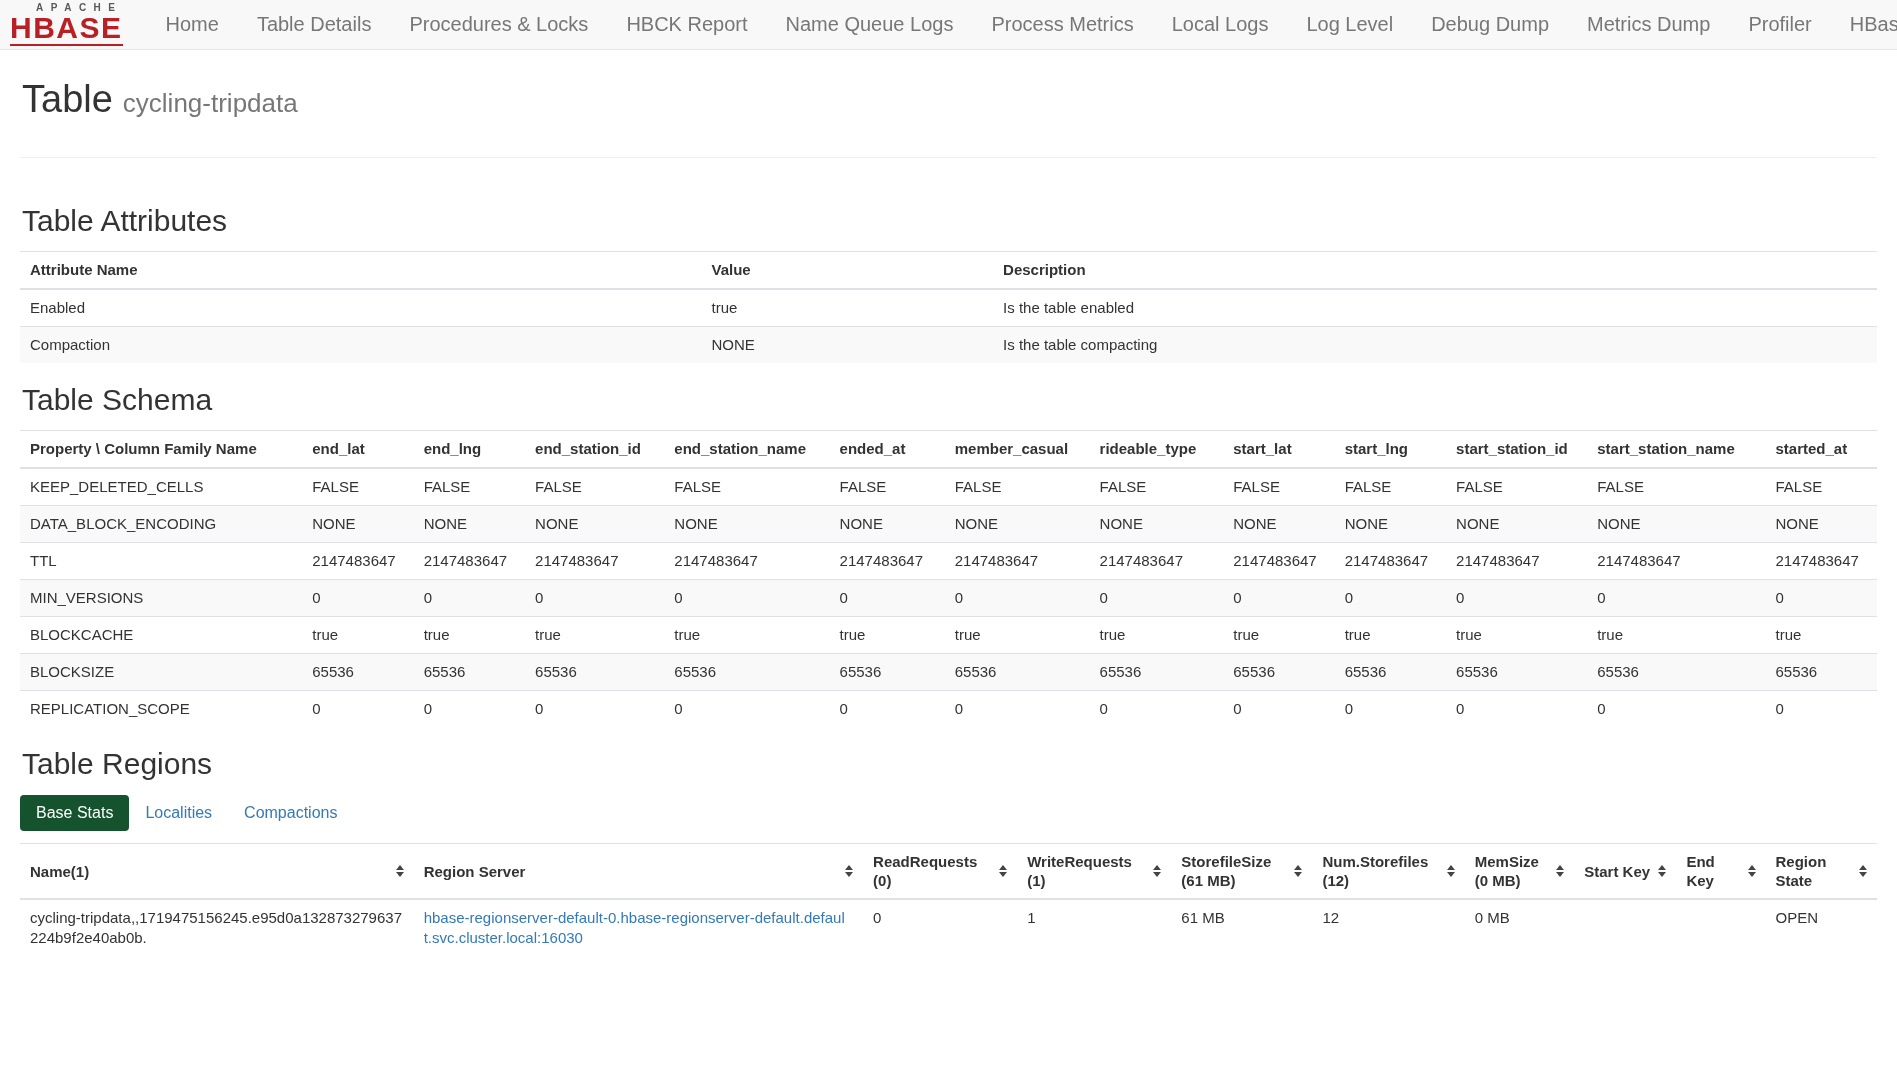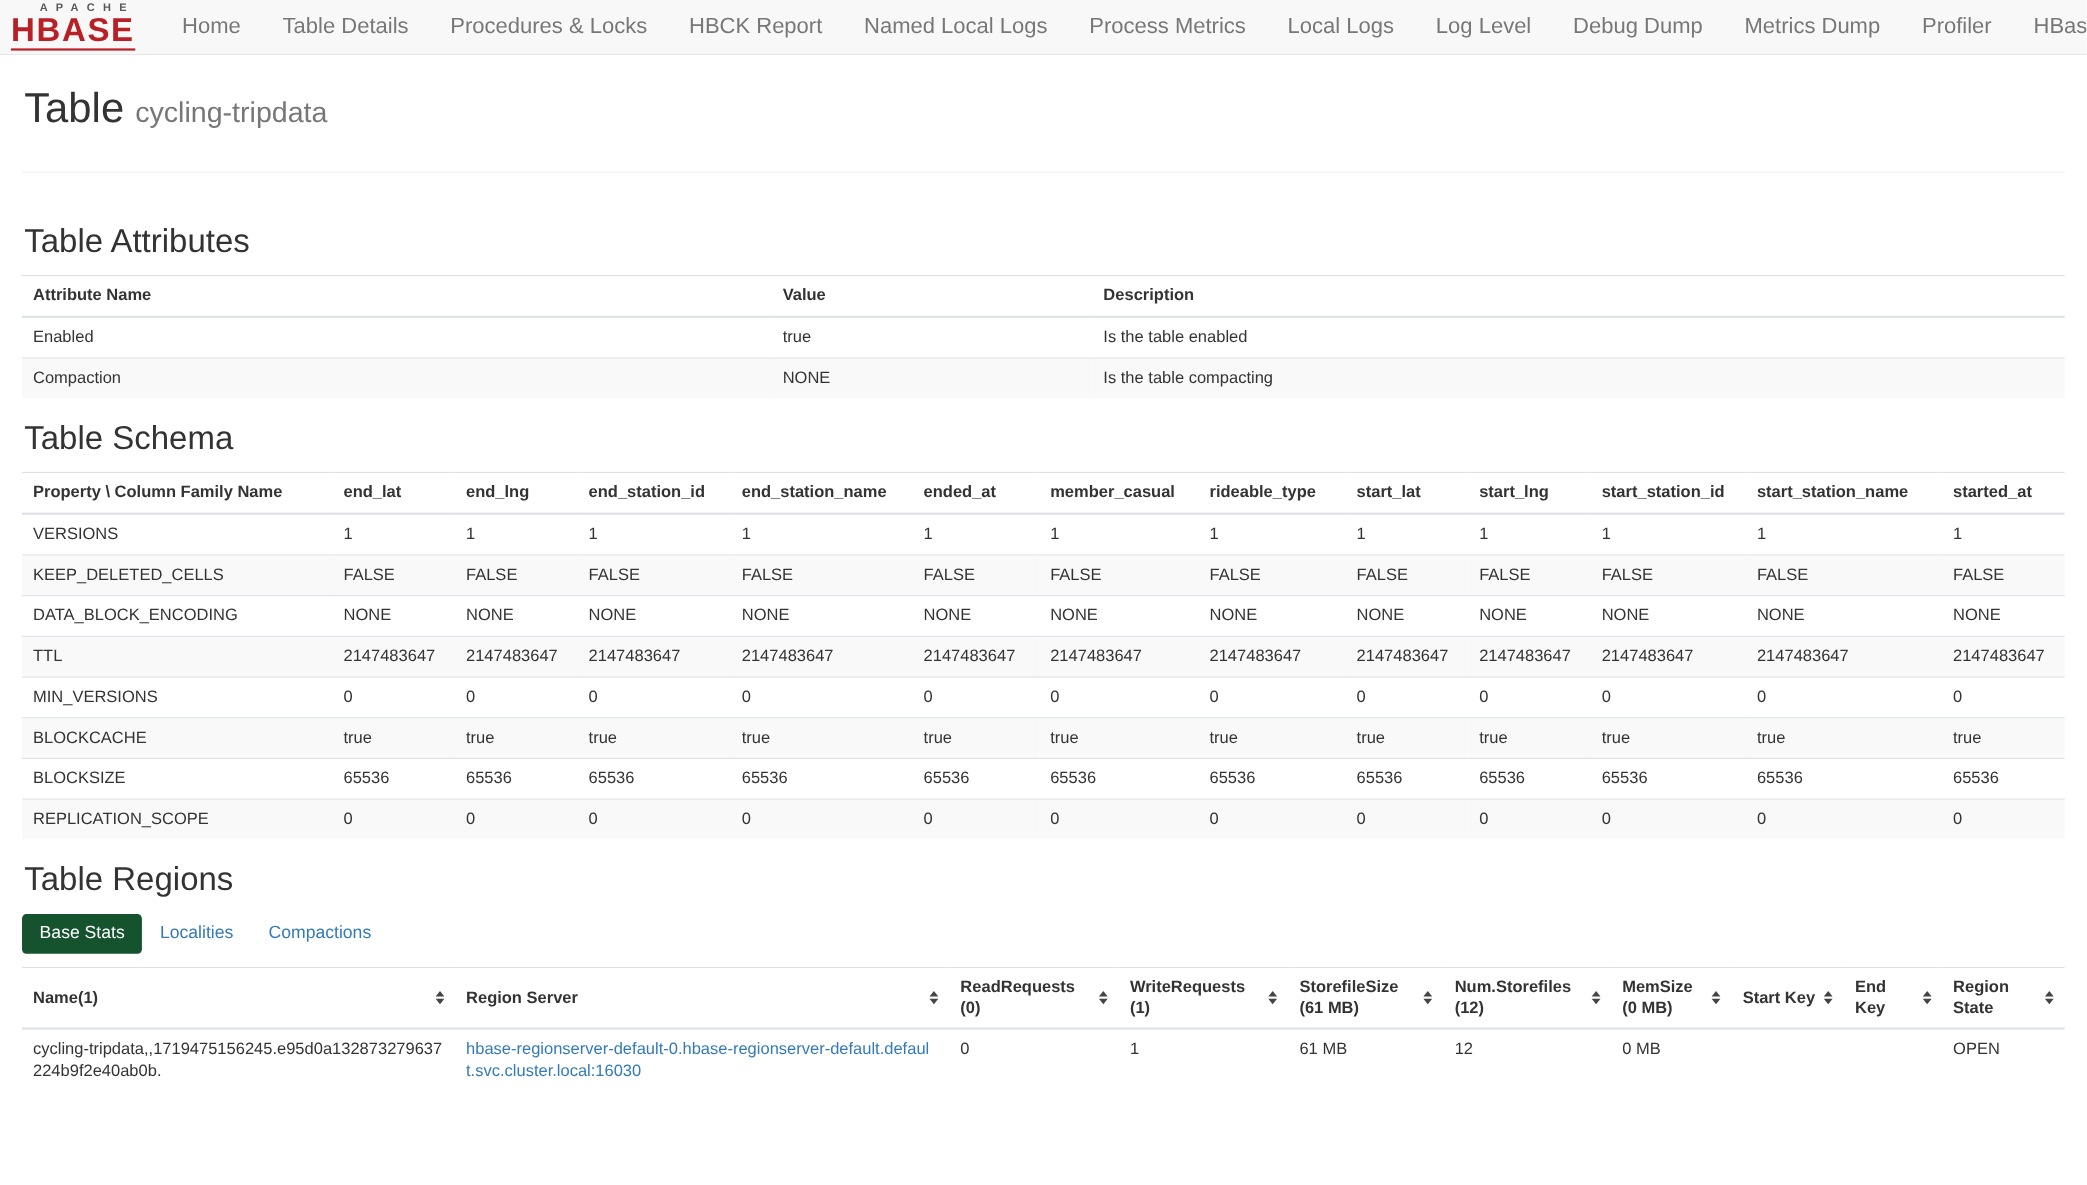--- a/index.html
+++ b/index.html
@@ -80,21 +80,21 @@
   <div class="brand">
     <span class="brand-apache">APACHE</span>
     <span class="brand-hbase">HBASE</span>
     <span class="brand-underline"></span>
   </div>
   <ul class="nav-menu">
       <li class="nav-item">Home</li>
       <li class="nav-item">Table Details</li>
       <li class="nav-item">Procedures &amp; Locks</li>
       <li class="nav-item">HBCK Report</li>
-      <li class="nav-item">Named Local Logs</li>
+      <li class="nav-item">Name Queue Logs</li>
       <li class="nav-item">Process Metrics</li>
       <li class="nav-item">Local Logs</li>
       <li class="nav-item">Log Level</li>
       <li class="nav-item">Debug Dump</li>
       <li class="nav-item">Metrics Dump</li>
       <li class="nav-item">Profiler</li>
       <li class="nav-item">HBase Configuration</li>
       <li class="nav-item">Startup Progress</li>
     </ul>
 </nav>
@@ -140,35 +140,20 @@
           <th>rideable_type</th>
           <th>start_lat</th>
           <th>start_lng</th>
           <th>start_station_id</th>
           <th>start_station_name</th>
           <th>started_at</th>
         </tr>
       </thead>
     <tbody id="schema-body">
         <tr>
-          <td>VERSIONS</td>
-          <td>1</td>
-          <td>1</td>
-          <td>1</td>
-          <td>1</td>
-          <td>1</td>
-          <td>1</td>
-          <td>1</td>
-          <td>1</td>
-          <td>1</td>
-          <td>1</td>
-          <td>1</td>
-          <td>1</td>
-        </tr>
-        <tr>
           <td>KEEP_DELETED_CELLS</td>
           <td>FALSE</td>
           <td>FALSE</td>
           <td>FALSE</td>
           <td>FALSE</td>
           <td>FALSE</td>
           <td>FALSE</td>
           <td>FALSE</td>
           <td>FALSE</td>
           <td>FALSE</td>

